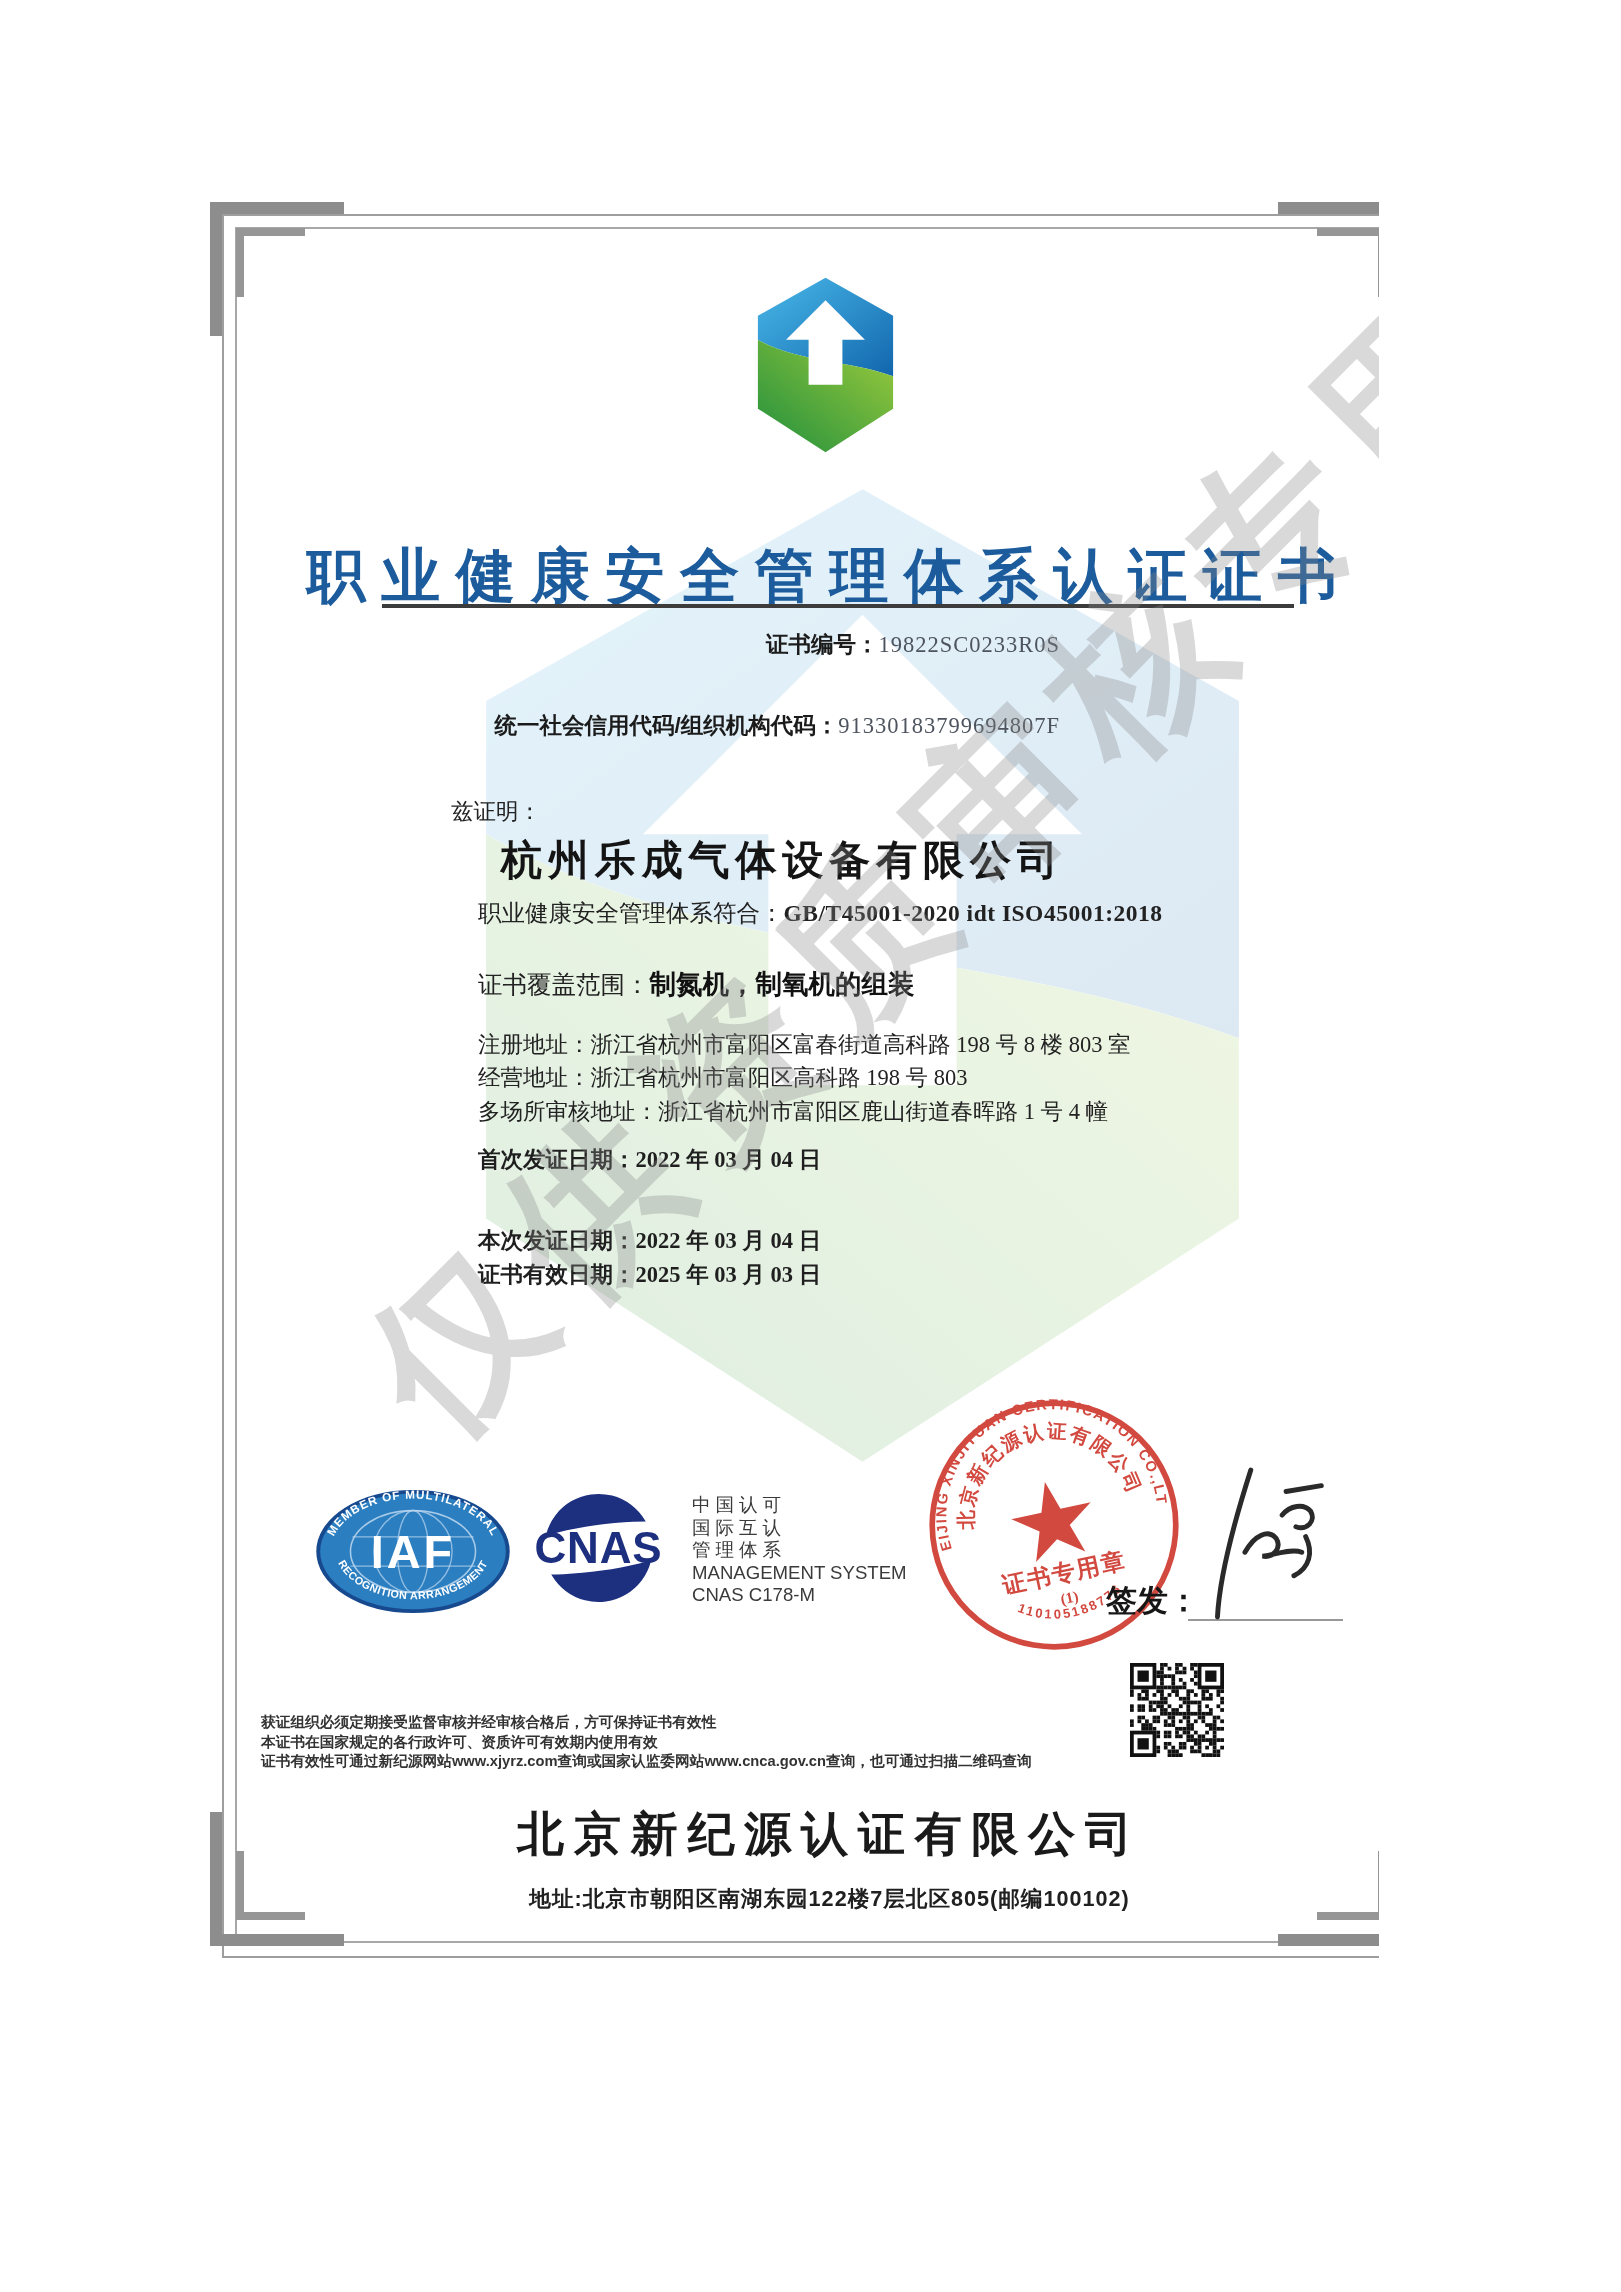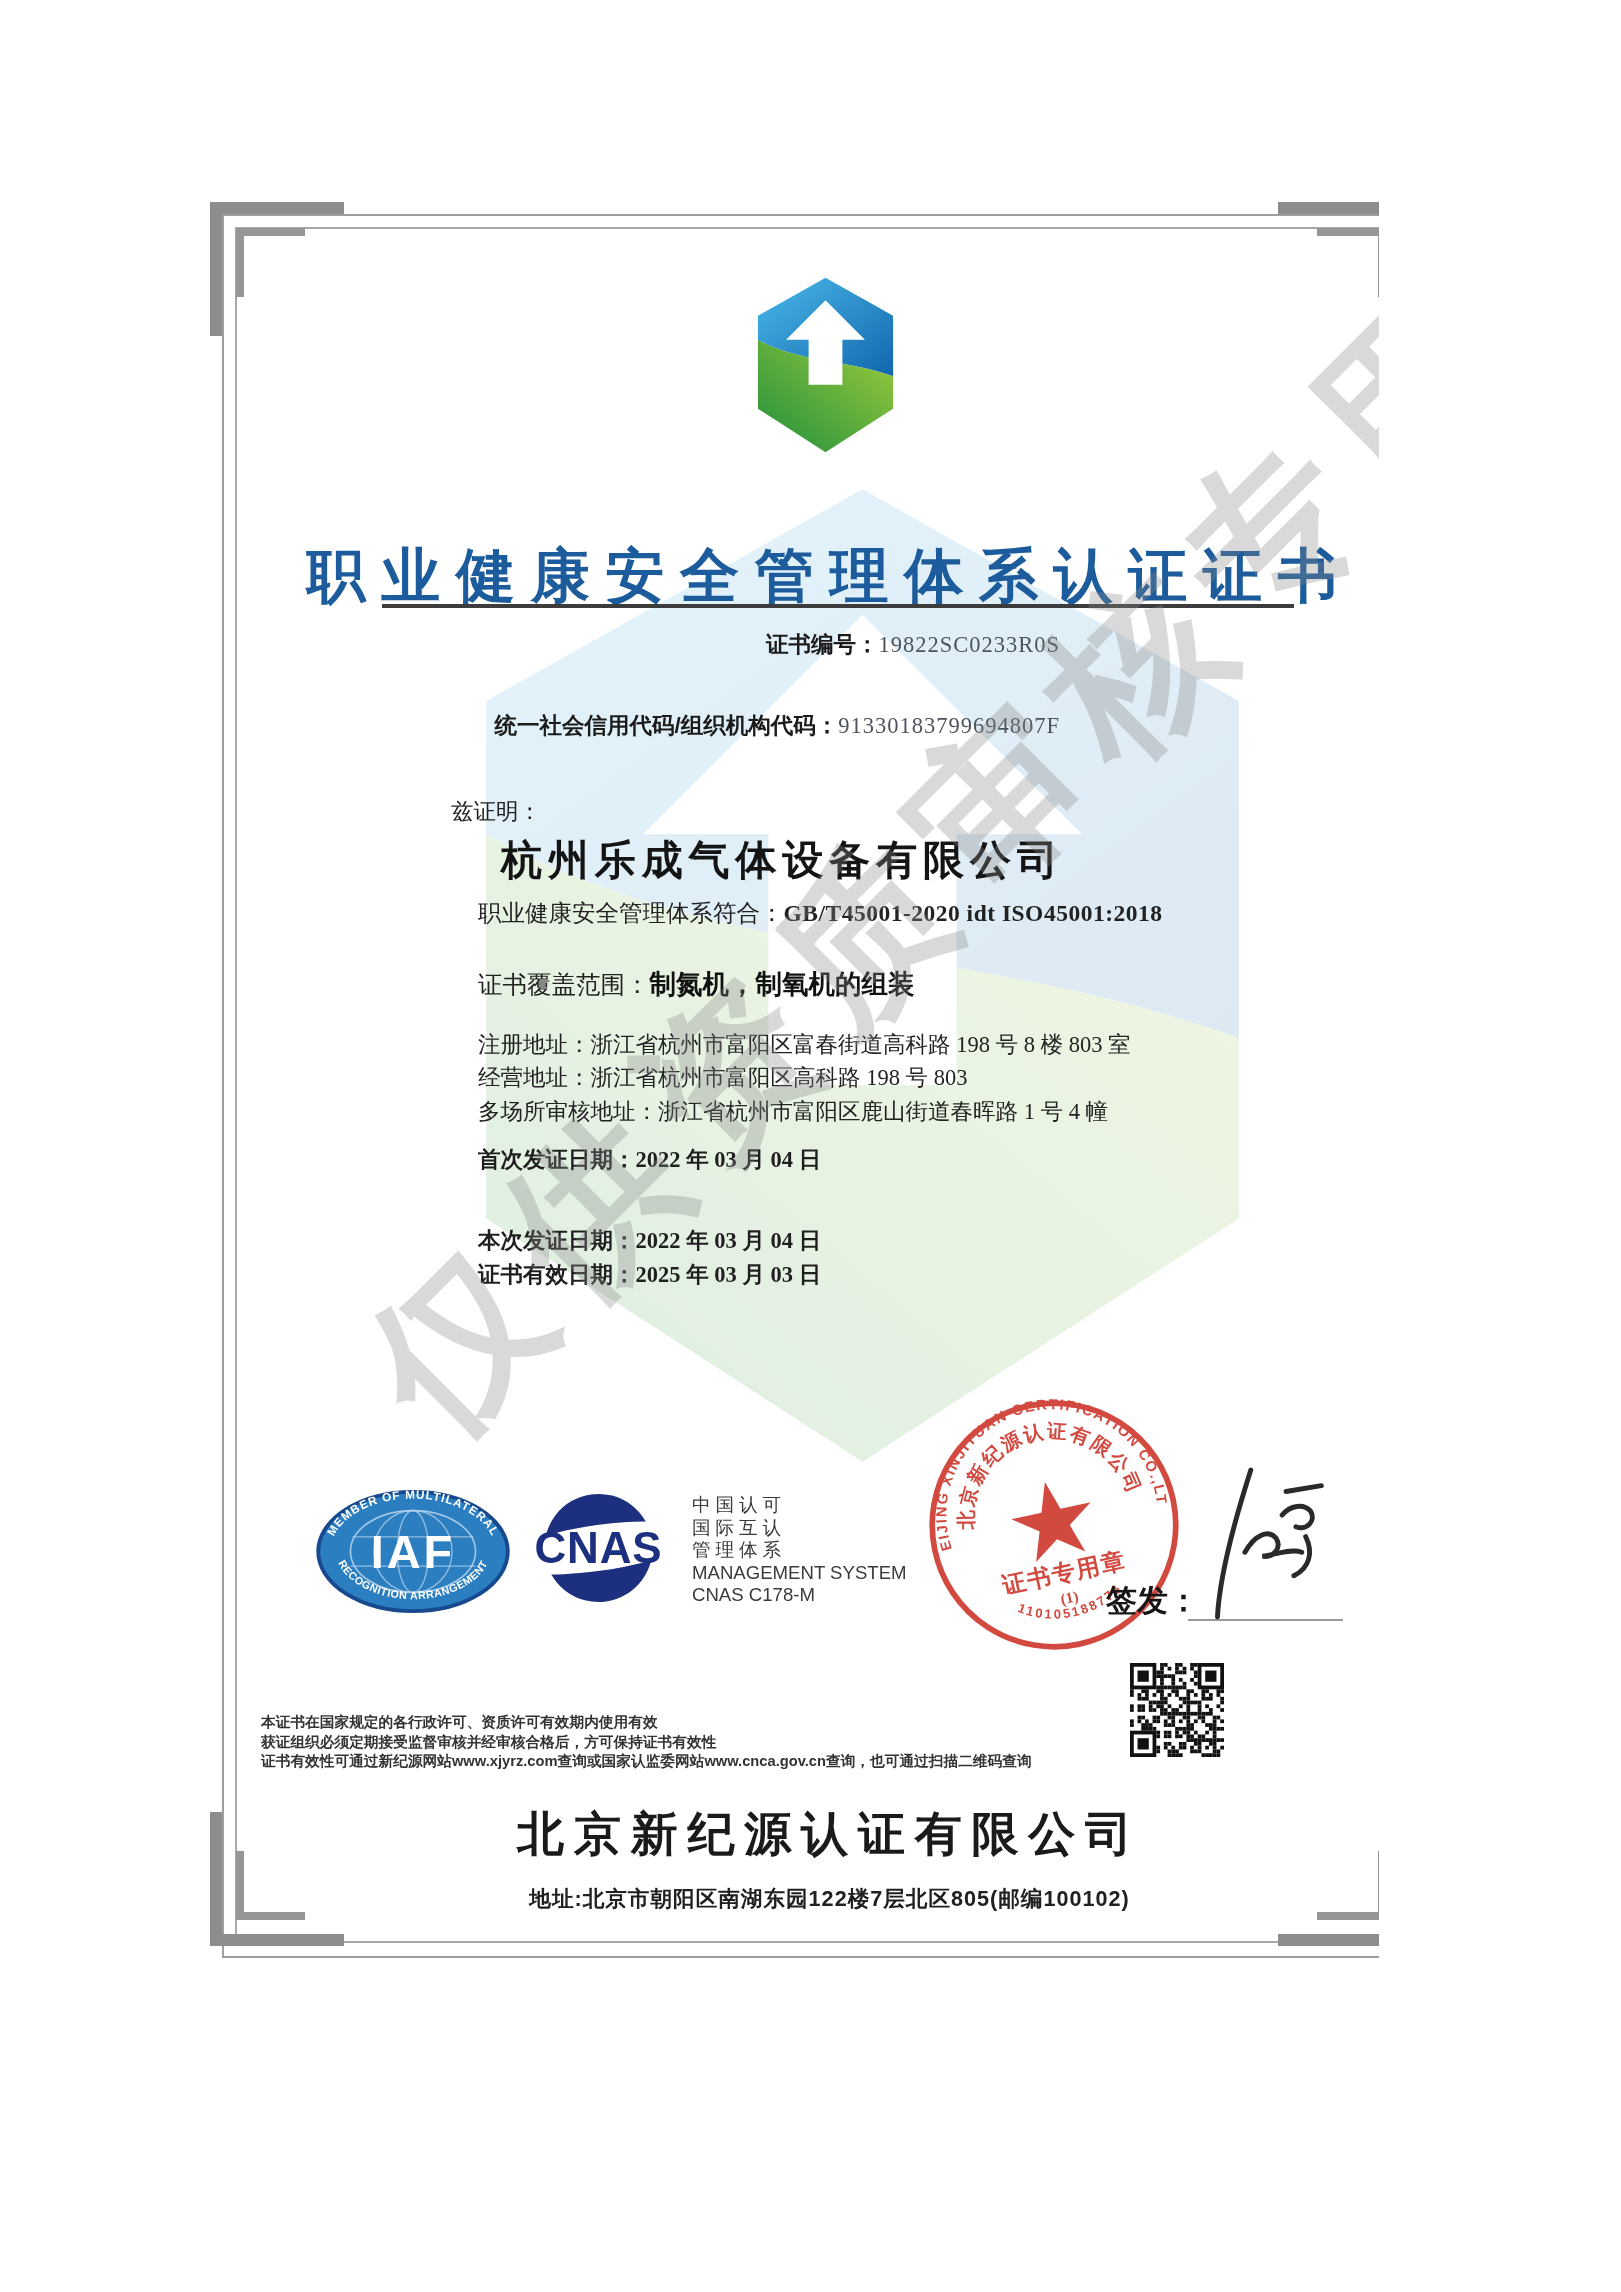--- a/index.html
+++ b/index.html
@@ -189,22 +189,22 @@
 
     <div class="cnas-text">
       <div class="cn">中国认可</div>
       <div class="cn">国际互认</div>
       <div class="cn">管理体系</div>
       <div>MANAGEMENT SYSTEM</div>
       <div>CNAS C178-M</div>
     </div>
 
     <div class="notes">
+      <div>获证组织必须定期接受监督审核并经审核合格后，方可保持证书有效性</div>
       <div>本证书在国家规定的各行政许可、资质许可有效期内使用有效</div>
-      <div>获证组织必须定期接受监督审核并经审核合格后，方可保持证书有效性</div>
       <div>证书有效性可通过新纪源网站www.xjyrz.com查询或国家认监委网站www.cnca.gov.cn查询，也可通过扫描二维码查询</div>
     </div>
     <div class="org-name">北京新纪源认证有限公司</div>
     <div class="org-addr">地址:北京市朝阳区南湖东园122楼7层北区805(邮编100102)</div>
   </div>
 
   <svg class="seal" viewBox="0 0 340 340">
     <g transform="rotate(-12 170 170)" fill="#cf3a30">
       <circle cx="170" cy="170" r="150" fill="none" stroke="#cf3a30" stroke-width="7"></circle>
       <path id="sealTop" d="M42,180 A130,130 0 1 1 298,180" fill="none"></path>

